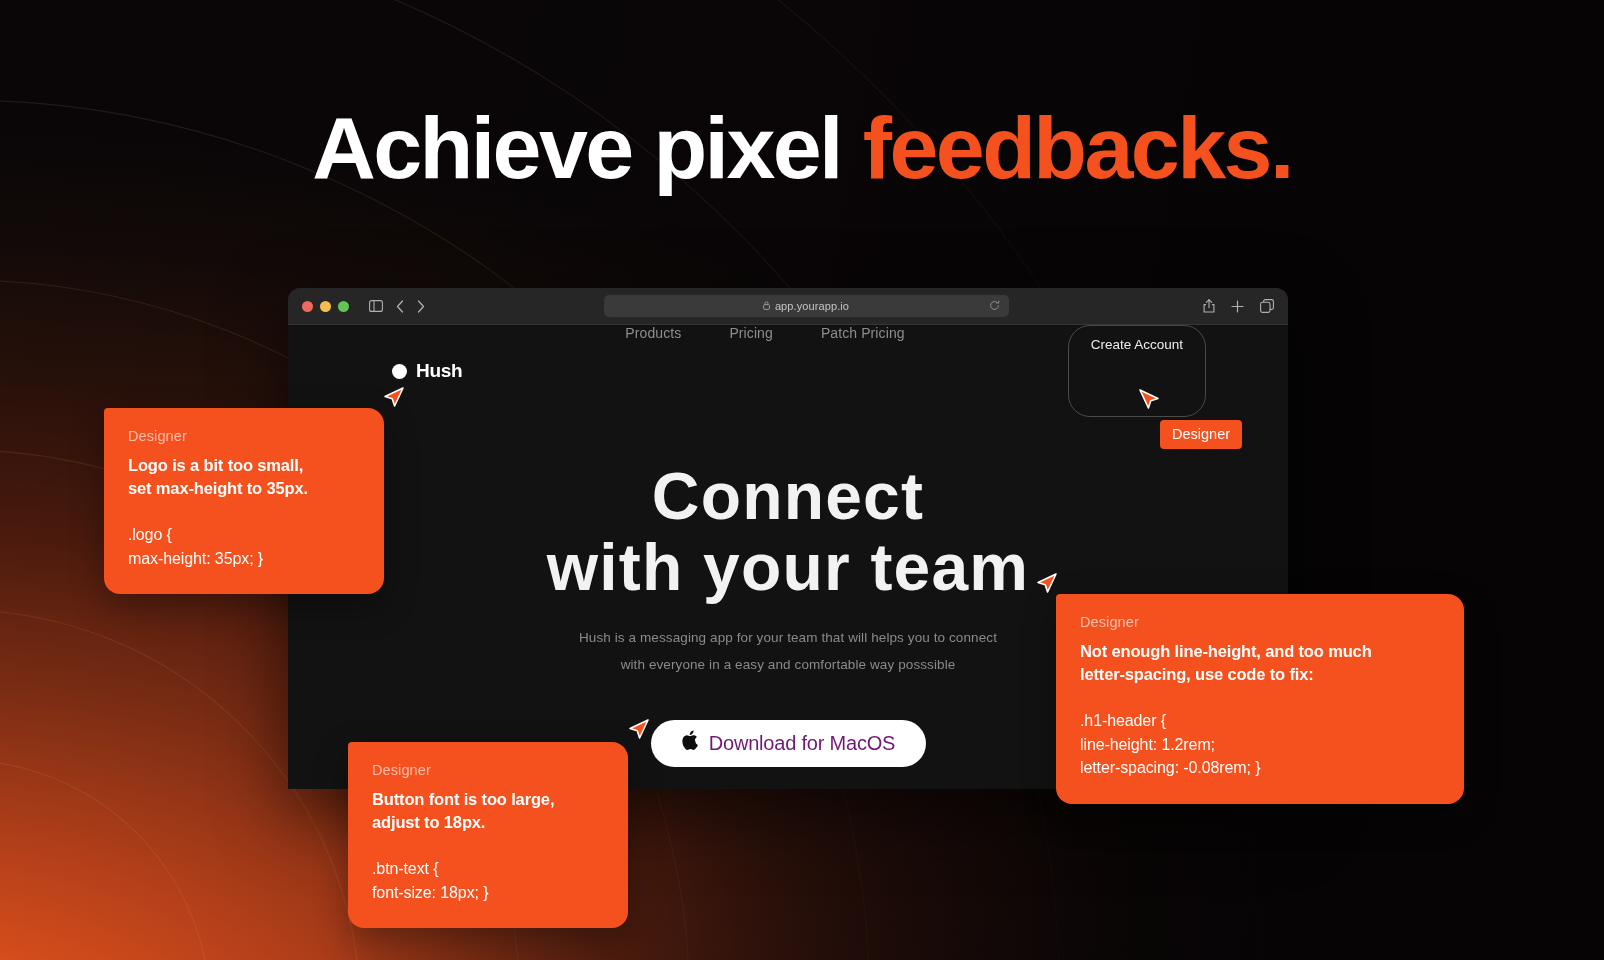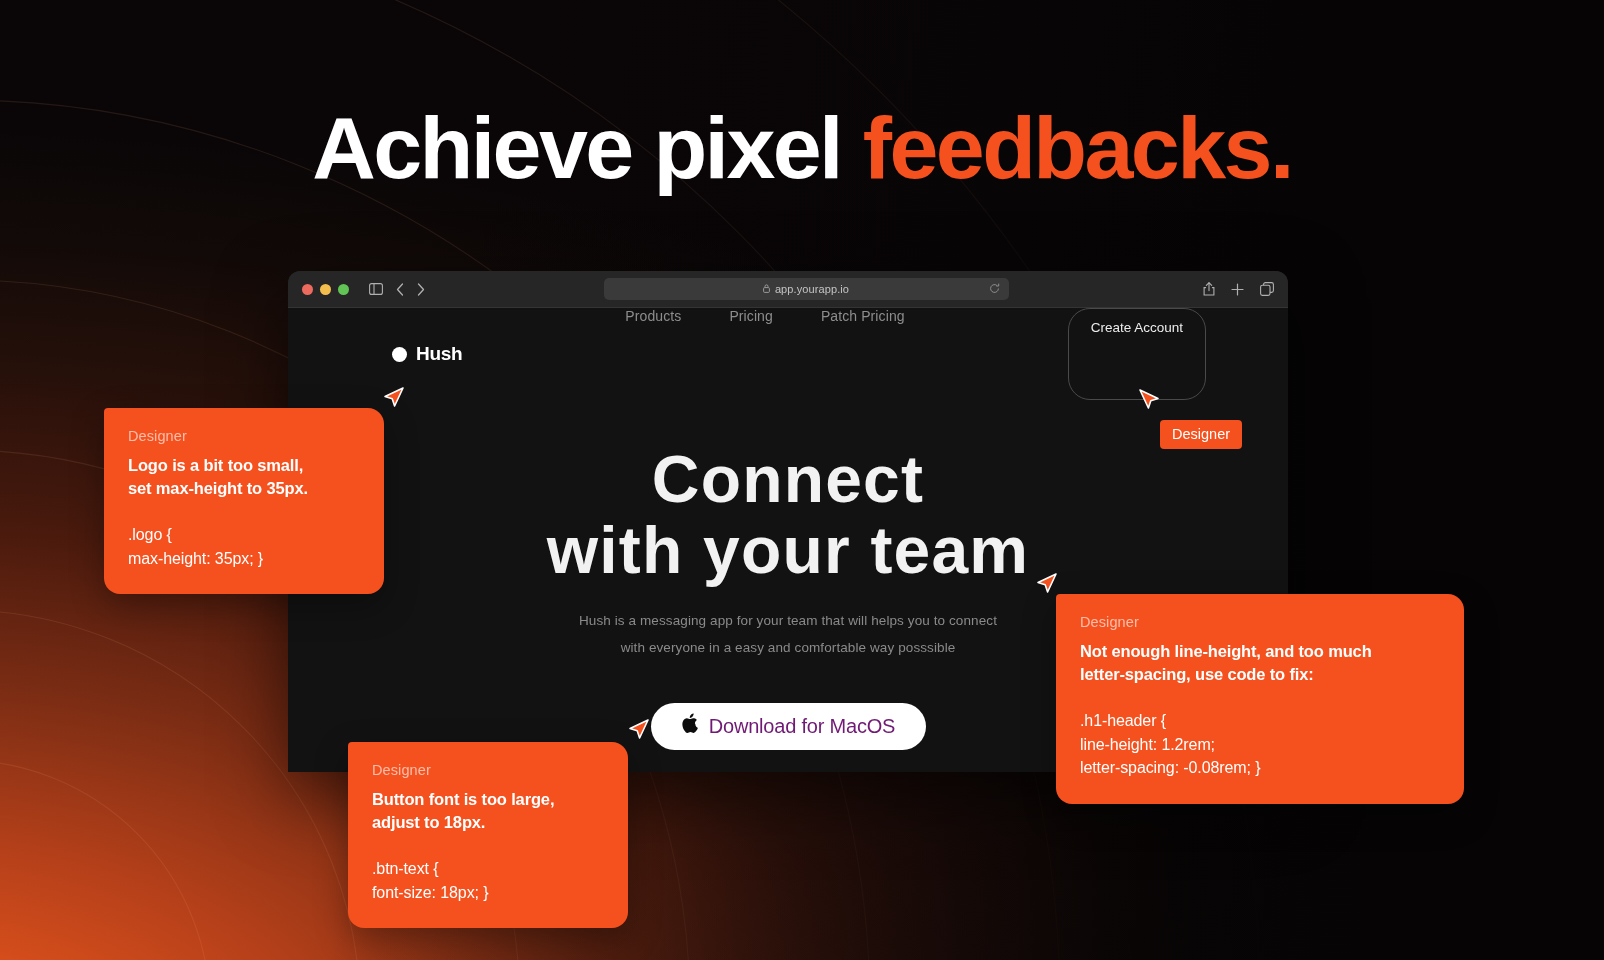--- a/index.html
+++ b/index.html
@@ -56,21 +56,21 @@
     line-height: 1;
     white-space: nowrap;
     color: #ffffff;
     z-index: 6;
   }
   .headline .accent { color: #f4511e; }
 
   
   .browser {
     position: absolute;
-    left: 288px; top: 271px;
+    left: 288px; top: 288px;
     width: 1000px; height: 501px;
     background: #1a1a1a;
     border-radius: 12px 12px 0 0;
     overflow: hidden;
     z-index: 3;
     box-shadow: 0 24px 70px rgba(0,0,0,.55);
   }
   .chrome {
     position: relative;
     height: 37px;

